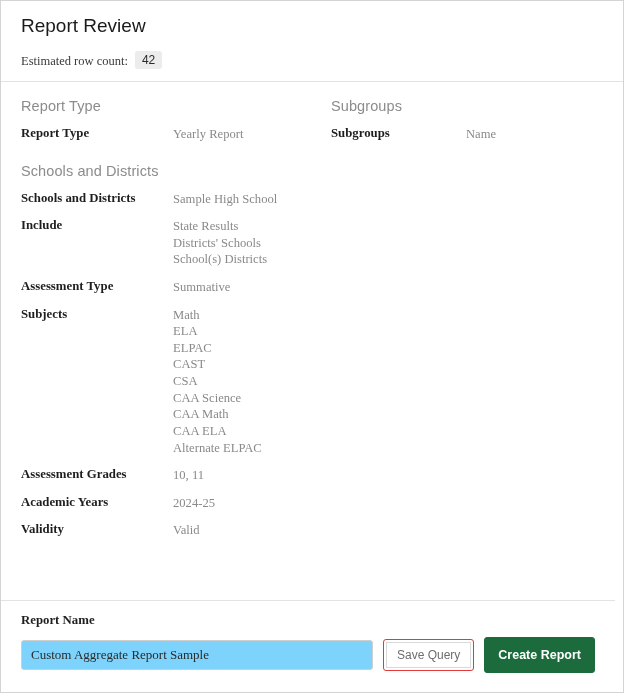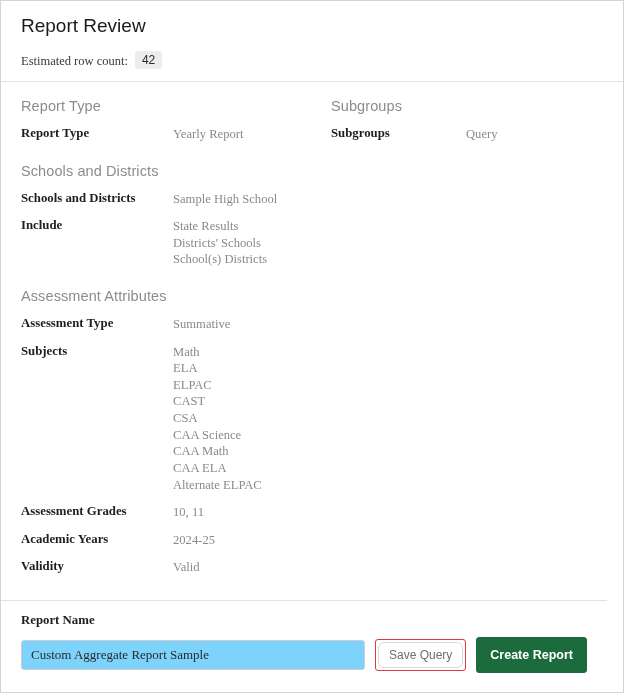--- a/index.html
+++ b/index.html
@@ -95,21 +95,21 @@
 
   .col-right .field .label {
     width: 135px;
     flex: 0 0 135px;
   }
 
   
   .footer {
     position: absolute;
     left: 0;
-    right: 16px;
+    right: 8px;
     bottom: 0;
     height: 92px;
     border-top: 1px solid #e2e2e2;
     padding: 12px 20px 0 20px;
     box-sizing: border-box;
     background: #fff;
   }
   .footer-label {
     font-family: "Liberation Serif", serif;
     font-size: 12.8px;
@@ -137,21 +137,21 @@
   }
   .save-wrap {
     border: 1.5px solid #e03a3a;
     border-radius: 3px;
     padding: 2px;
     display: inline-flex;
   }
   .save-btn {
     background: #fff;
     border: 1px solid #d9d9d9;
-    border-radius: 6px;
+    border-radius: 0;
     height: 26px;
     padding: 0 10px;
     font-family: "Liberation Sans", sans-serif;
     font-size: 12px;
     color: #6e6e6e;
     cursor: pointer;
   }
   .create-btn {
     background: #1c6b3c;
     border: 1px solid #1c6b3c;
@@ -196,21 +196,20 @@
         </div>
         <div class="field">
           <div class="label">Include</div>
           <div class="value">
             <span class="vline">State Results</span>
             <span class="vline">Districts' Schools</span>
             <span class="vline">School(s) Districts</span>
           </div>
         </div>
 
-        <div class="section-head spaced">Assessment Attributes</div>
         <div class="field">
           <div class="label">Assessment Type</div>
           <div class="value">Summative</div>
         </div>
         <div class="field">
           <div class="label">Subjects</div>
           <div class="value">
             <span class="vline">Math</span>
             <span class="vline">ELA</span>
             <span class="vline">ELPAC</span>
@@ -234,21 +233,21 @@
           <div class="label">Validity</div>
           <div class="value">Valid</div>
         </div>
 
       </div>
 
       <div class="col-right">
         <div class="section-head">Subgroups</div>
         <div class="field">
           <div class="label">Subgroups</div>
-          <div class="value">Query</div>
+          <div class="value">Name</div>
         </div>
       </div>
 
     </div>
   </div>
 
   <div class="footer">
     <div class="footer-label">Report Name</div>
     <div class="footer-row">
       <input class="name-input" type="text" value="Custom Aggregate Report Sample" style="">

